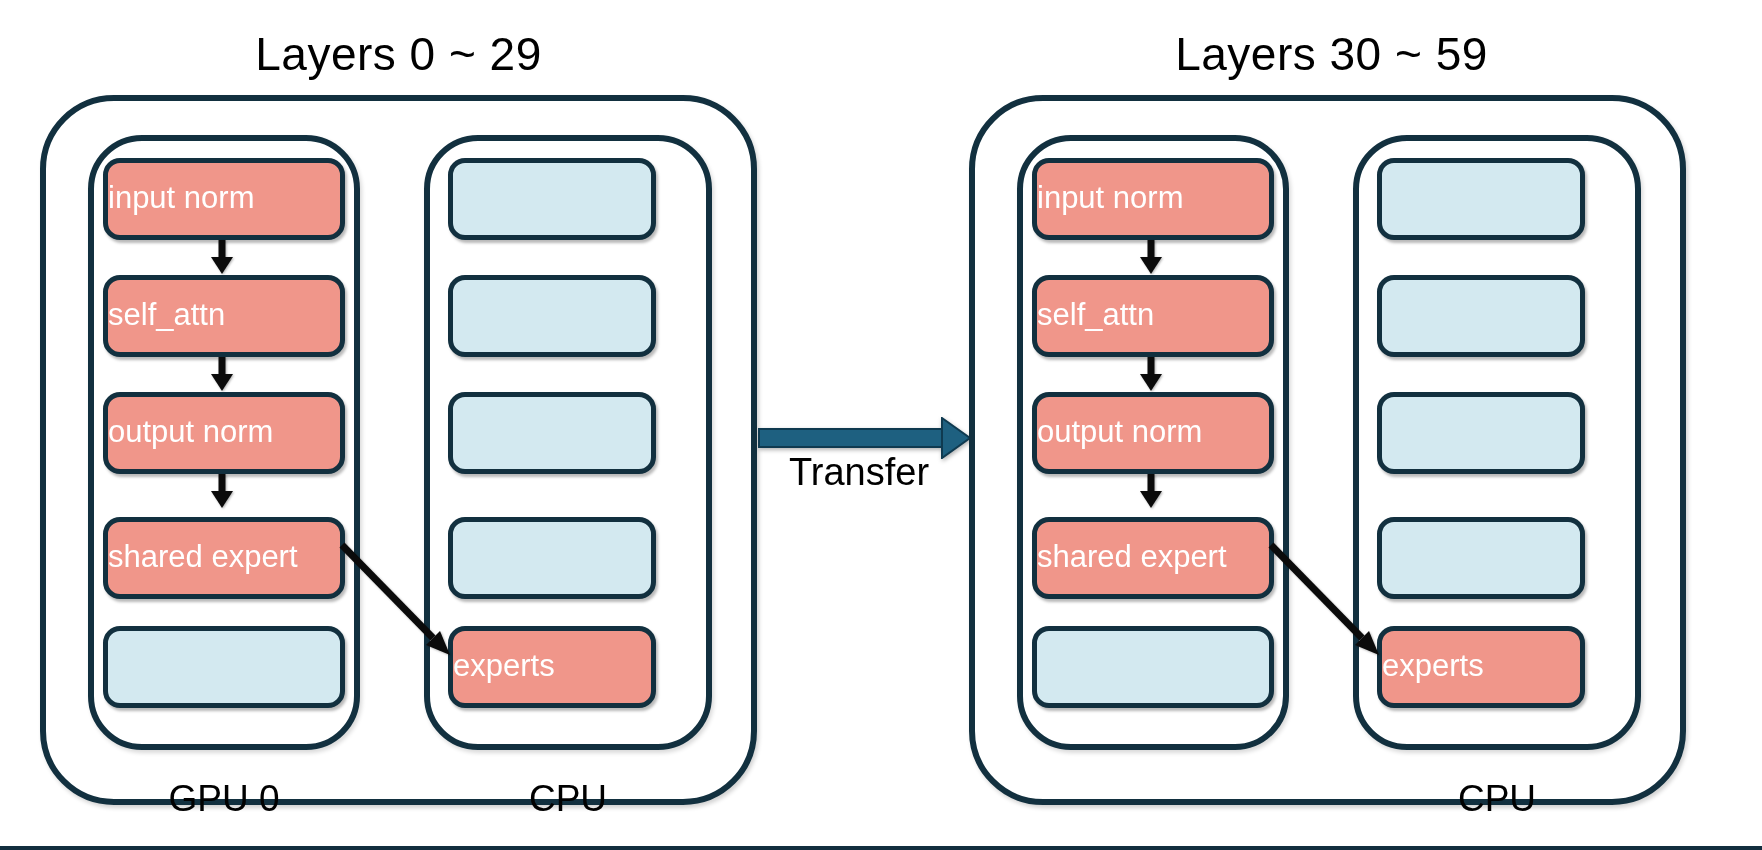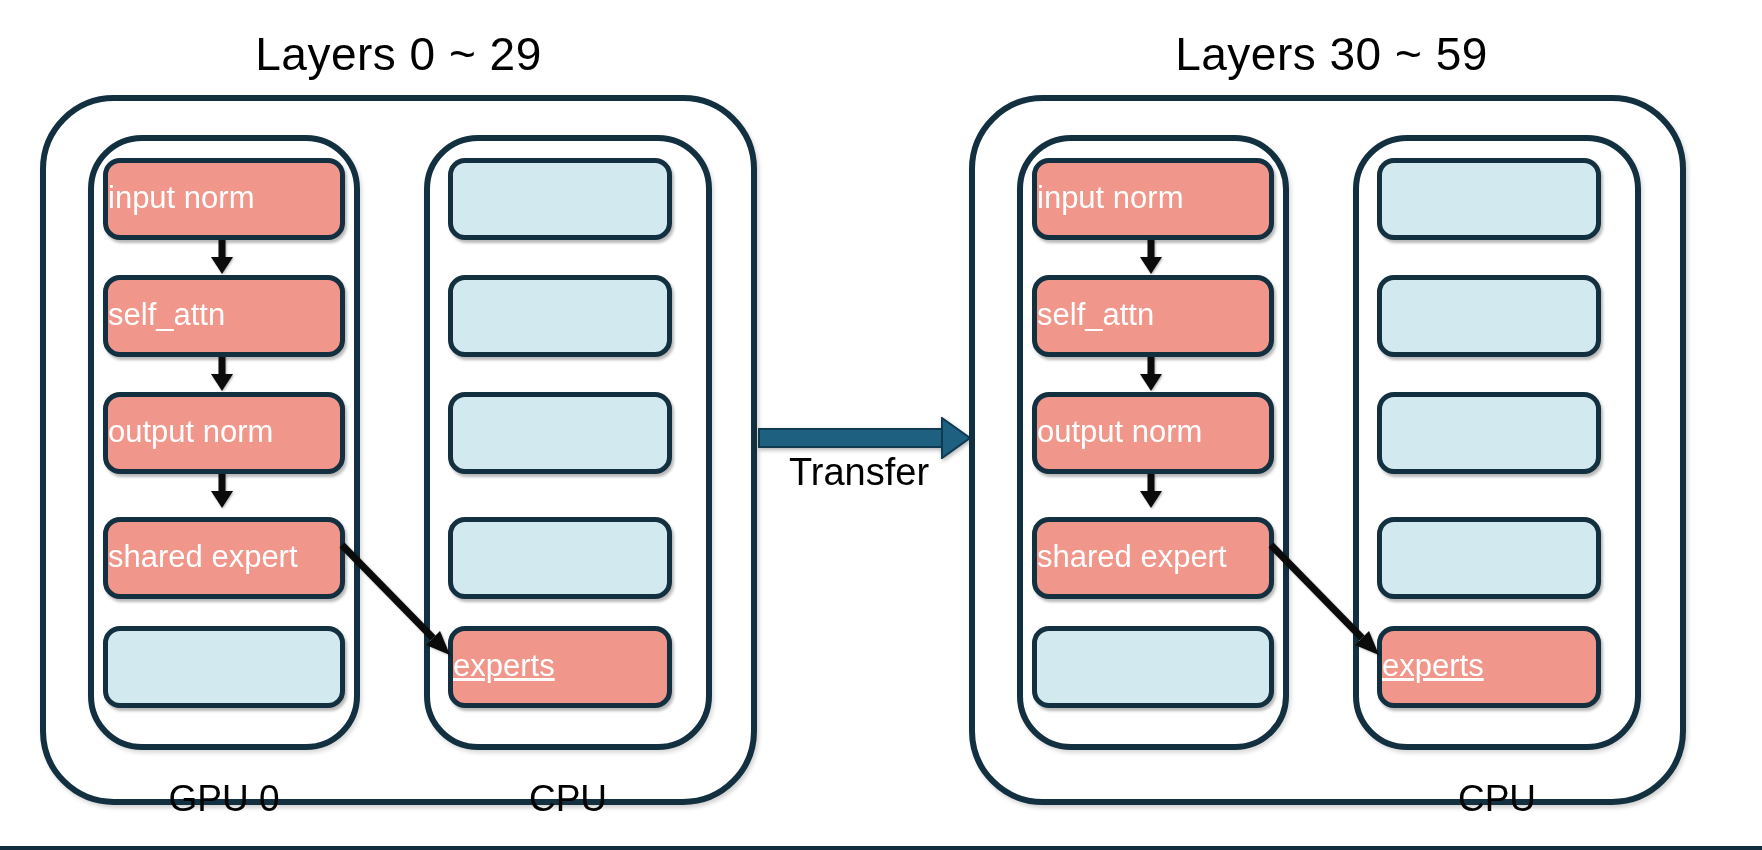--- a/index.html
+++ b/index.html
@@ -42,21 +42,21 @@
   .box{
     position:absolute;height:82px;
     border:5px solid var(--border-navy,#12303F);
     border-radius:17px;
     font-size:31px;color:var(--box-text,#fff);
     text-align:left;line-height:70px;
     box-shadow:2px 3px 3px rgba(0,0,0,0.28);
     white-space:nowrap;overflow:hidden;
   }
   .gpu .box{left:9px;width:242px;}
-  .cpu .box{left:18px;width:224px;text-decoration:underline;}
+  .cpu .box{left:18px;width:208px;}
   .box.module{background:var(--module-fill,#F0968A);}
   .box.empty{background:var(--empty-fill,#D3E9F0);}
   .row0{top:17px;}.row1{top:134px;}.row2{top:251px;}.row3{top:368px;margin-top:8px;}.row4{top:485px;}
 
   .varrow{
     position:absolute;left:116px;width:24px;height:35px;
     filter:drop-shadow(1px 1px 1px rgba(0,0,0,0.3));
   }
   .varrow svg{display:block;width:24px;height:35px;}
   .varrow rect,.varrow polygon{fill:var(--flow-arrow,#000);}

